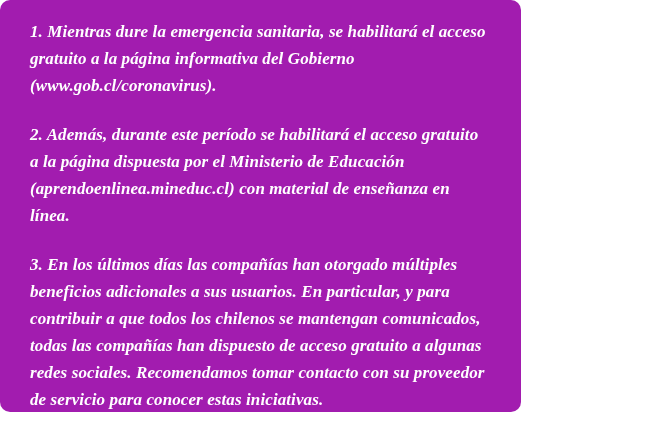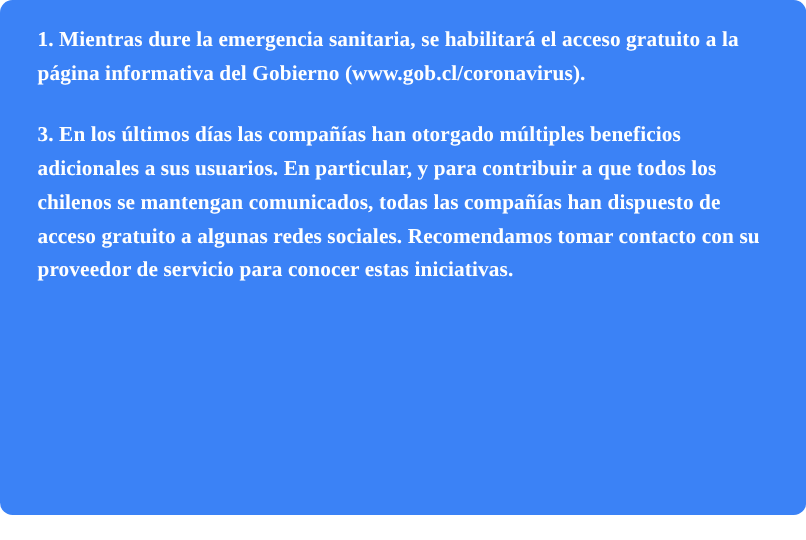--- a/index.html
+++ b/index.html
@@ -8,26 +8,27 @@
   }
   body {
     width: 645px;
     height: 432px;
     background: #ffffff;
     font-family: "Liberation Serif", serif;
     overflow: hidden;
   }
   .notice-card {
     box-sizing: border-box;
-    width: 645px;
+    width: 521px;
     height: 412px;
-    background: #3b82f6;
+    background: #a21caf;
     border-radius: 10px;
     padding: 18px 30px 20px 30px;
     color: #ffffff;
+    font-style: italic;
   }
   .notice-paragraph {
     font-family: "Liberation Serif", serif;
     font-size: 17px;
     line-height: 27px;
     font-weight: 700;
     color: #ffffff;
     margin: 0 0 22px 0;
     letter-spacing: 0.1px;
   }
@@ -38,15 +39,16 @@
     width: 645px;
     height: 20px;
     background: #ffffff;
   }
 </style>
 </head>
 <body>
 
 <div class="notice-card">
   <p class="notice-paragraph">1. Mientras dure la emergencia sanitaria, se habilitará el acceso gratuito a la página informativa del Gobierno (www.gob.cl/coronavirus).</p>
+  <p class="notice-paragraph">2. Además, durante este período se habilitará el acceso gratuito a la página dispuesta por el Ministerio de Educación (aprendoenlinea.mineduc.cl) con material de enseñanza en línea.</p>
   <p class="notice-paragraph">3. En los últimos días las compañías han otorgado múltiples beneficios adicionales a sus usuarios. En particular, y para contribuir a que todos los chilenos se mantengan comunicados, todas las compañías han dispuesto de acceso gratuito a algunas redes sociales. Recomendamos tomar contacto con su proveedor de servicio para conocer estas iniciativas.</p>
 </div>
 <div class="bottom-spacer"></div>
 
 </body></html>

